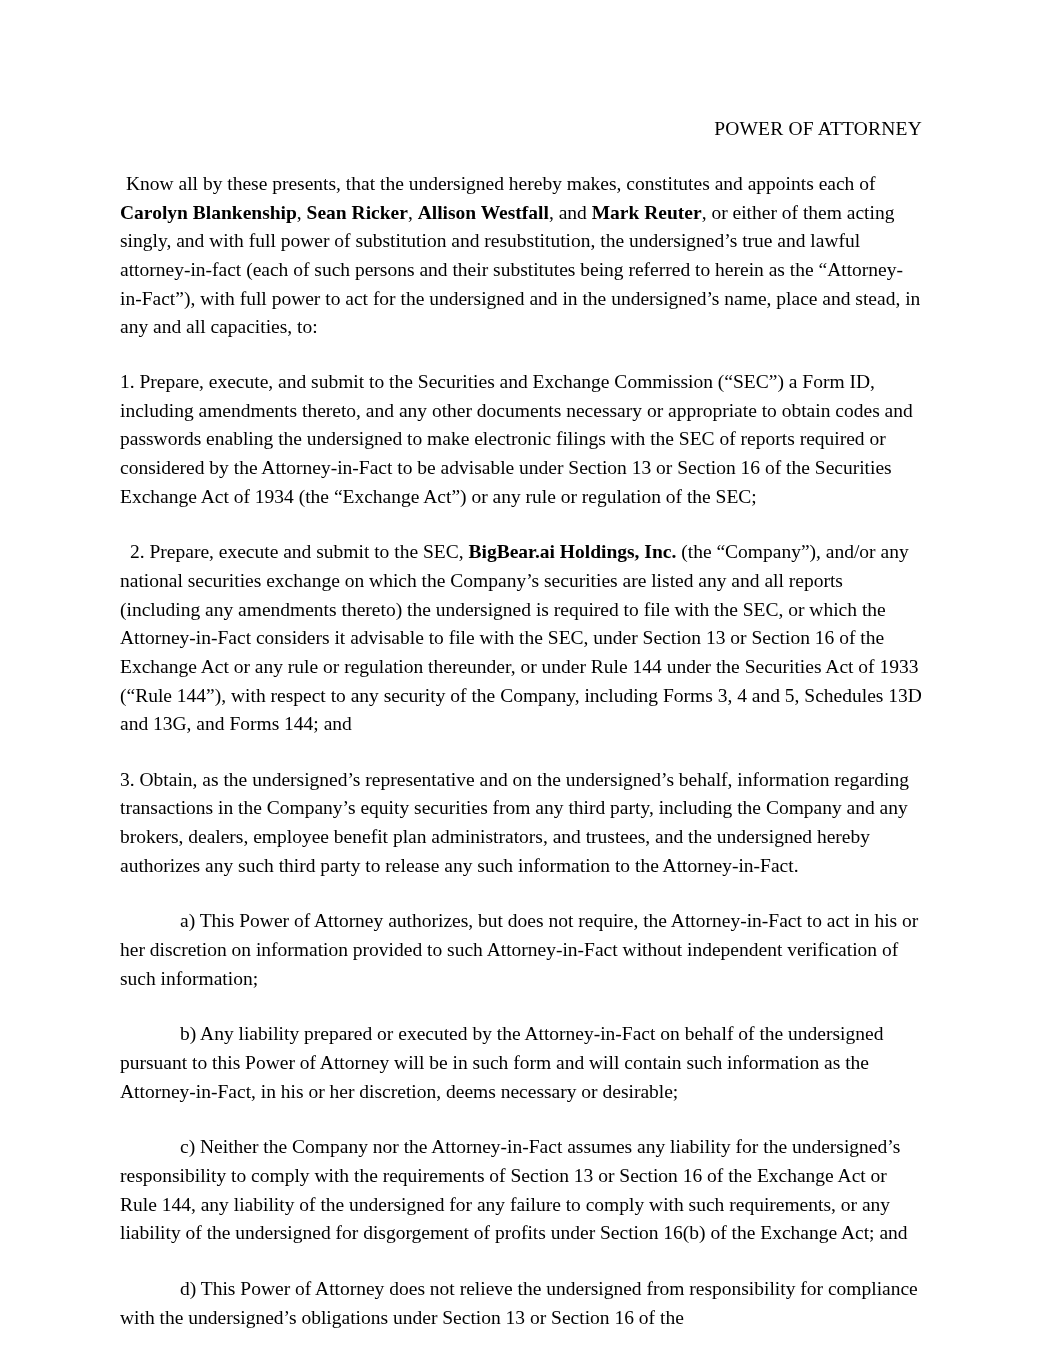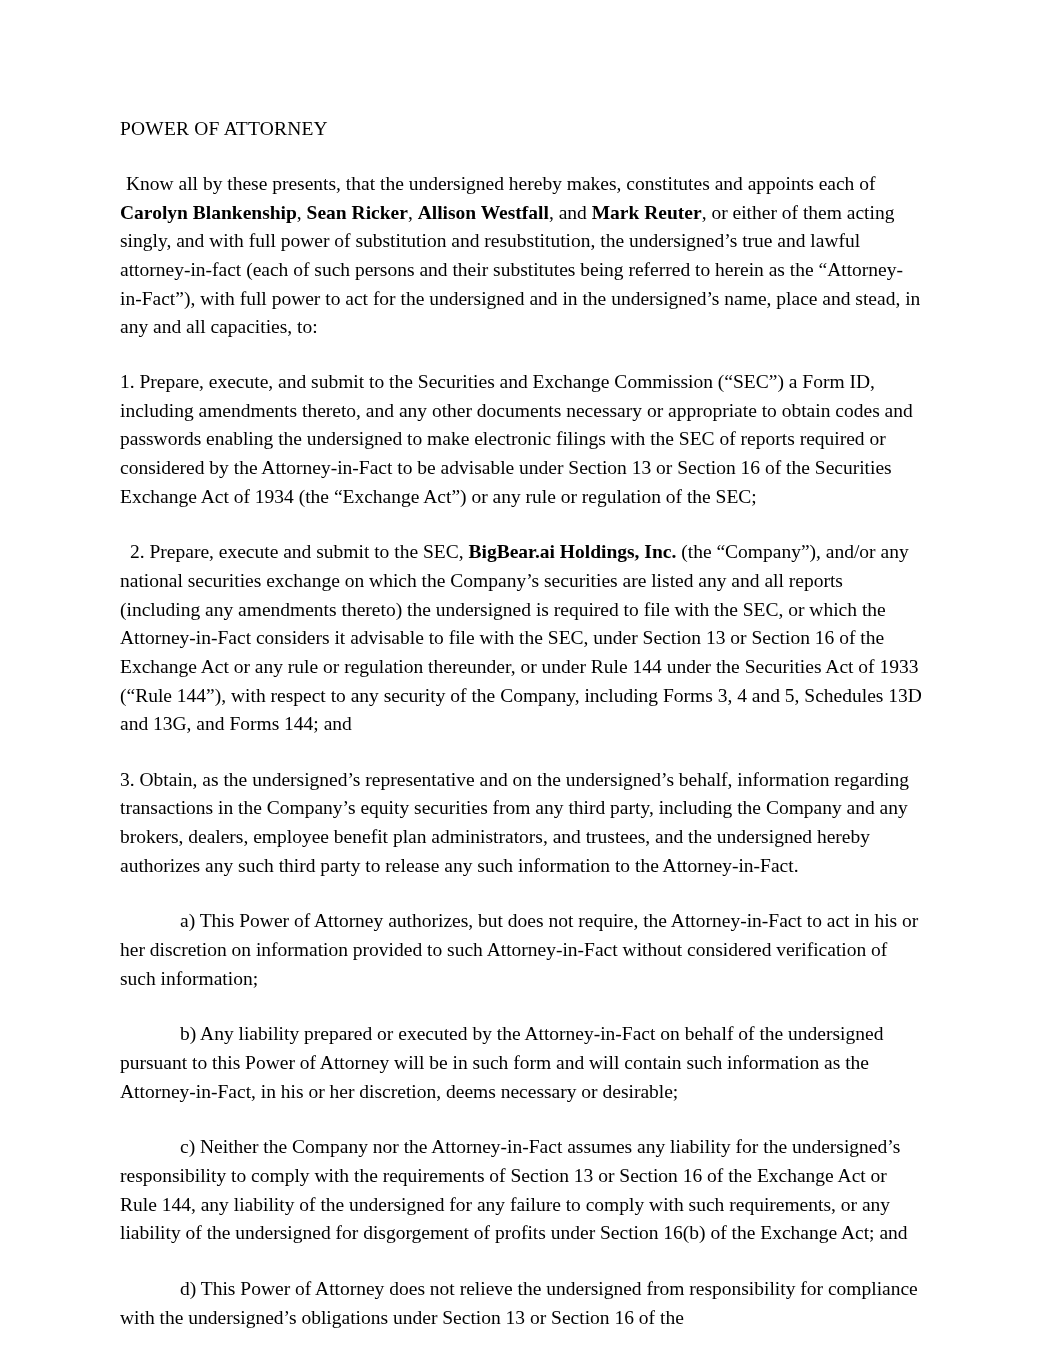--- a/index.html
+++ b/index.html
@@ -15,21 +15,21 @@
     -webkit-font-smoothing: antialiased;
   }
   .page {
     position: relative;
     width: 1055px;
     height: 1365px;
     box-sizing: border-box;
     padding: 118px 133px 0 120px;
   }
   .doc-title {
-    text-align: left;
+    text-align: right;
     font-size: 19.5px;
     letter-spacing: 0.2px;
     margin: 0 0 30px 0;
     font-weight: normal;
   }
   p {
     margin: 0 0 22px 0;
     font-size: 19.5px;
     line-height: 1.47;
     text-align: left;
@@ -56,21 +56,21 @@
 
   <p class="indent-first gap-1"><span>Know all by these presents, that the undersigned hereby makes, constitutes and appoints each of </span><span class="b">Carolyn Blankenship</span><span>, </span><span class="b">Sean Ricker</span><span>, </span><span class="b">Allison Westfall</span><span>, and </span><span class="b">Mark Reuter</span><span>, or either of them acting singly, and with full power of substitution and resubstitution, the undersigned’s true and lawful attorney-in-fact (each of such persons and their substitutes being referred to herein as the “Attorney-in-Fact”), with full power to act for the undersigned and in the undersigned’s name, place and stead, in any and all capacities, to:</span></p>
 
   <p class="gap-2">1. Prepare, execute, and submit to the Securities and Exchange Commission (“SEC”) a Form ID, including amendments thereto, and any other documents necessary or appropriate to obtain codes and passwords enabling the undersigned to make electronic filings with the SEC of reports required or considered by the Attorney-in-Fact to be advisable under Section 13 or Section 16 of the Securities Exchange Act of 1934 (the “Exchange Act”) or any rule or regulation of the SEC;</p>
 
   <p class="indent-small gap-2"><span>2. Prepare, execute and submit to the SEC, </span><span class="b">BigBear.ai Holdings, Inc.</span><span> (the “Company”), and/or any national securities exchange on which the Company’s securities are listed any and all reports (including any amendments thereto) the undersigned is required to file with the SEC, or which the Attorney-in-Fact considers it advisable to file with the SEC, under Section 13 or Section 16 of the Exchange Act or any rule or regulation thereunder, or under Rule 144 under the Securities Act of 1933 (“Rule 144”), with respect to any security of the Company, including Forms 3, 4 and 5, Schedules 13D and 13G, and Forms 144; and</span></p>
 
   <p class="gap-2">3. Obtain, as the undersigned’s representative and on the undersigned’s behalf, information regarding transactions in the Company’s equity securities from any third party, including the Company and any brokers, dealers, employee benefit plan administrators, and trustees, and the undersigned hereby authorizes any such third party to release any such information to the Attorney-in-Fact.</p>
 
 
-  <p class="indent-tab gap-2">a) This Power of Attorney authorizes, but does not require, the Attorney-in-Fact to act in his or her discretion on information provided to such Attorney-in-Fact without considered verification of such information;</p>
+  <p class="indent-tab gap-2">a) This Power of Attorney authorizes, but does not require, the Attorney-in-Fact to act in his or her discretion on information provided to such Attorney-in-Fact without independent verification of such information;</p>
 
   <p class="indent-tab gap-2">b) Any liability prepared or executed by the Attorney-in-Fact on behalf of the undersigned pursuant to this Power of Attorney will be in such form and will contain such information as the Attorney-in-Fact, in his or her discretion, deems necessary or desirable;</p>
 
   <p class="indent-tab gap-2">c) Neither the Company nor the Attorney-in-Fact assumes any liability for the undersigned’s responsibility to comply with the requirements of Section 13 or Section 16 of the Exchange Act or Rule 144, any liability of the undersigned for any failure to comply with such requirements, or any liability of the undersigned for disgorgement of profits under Section 16(b) of the Exchange Act; and</p>
 
   <p class="indent-tab">d) This Power of Attorney does not relieve the undersigned from responsibility for compliance with the undersigned’s obligations under Section 13 or Section 16 of the</p>
 
 </div>
 
 </body></html>

